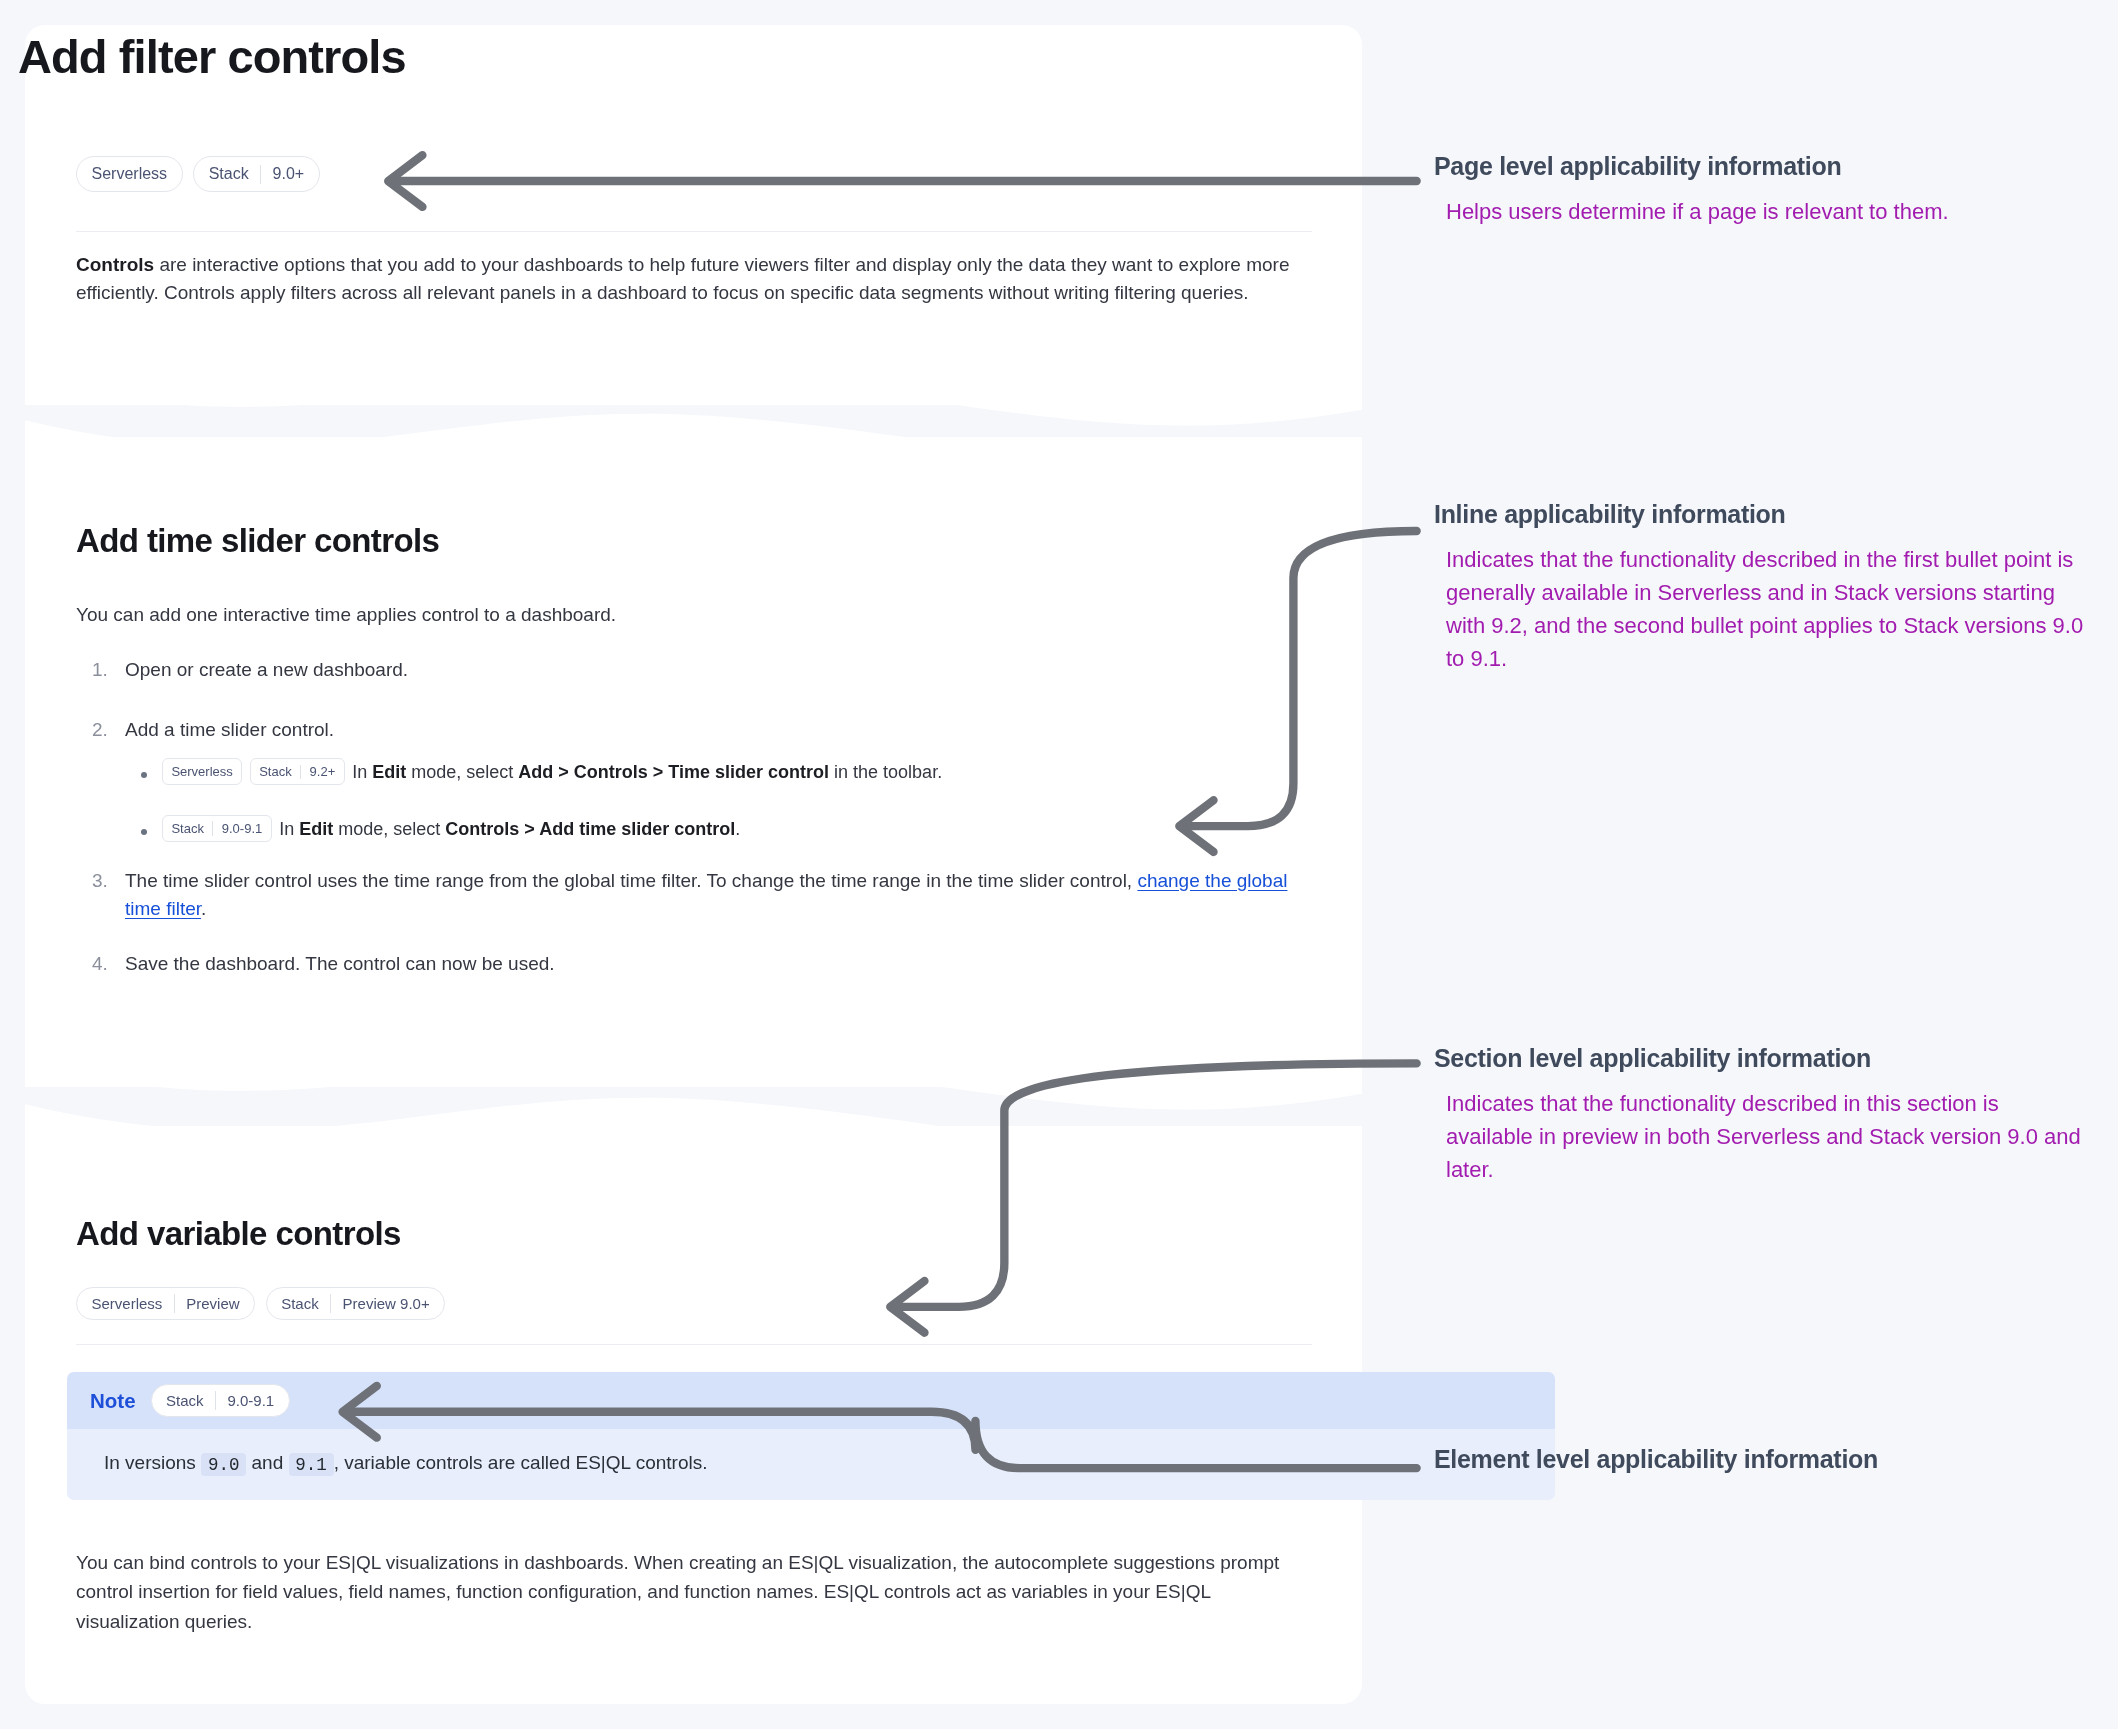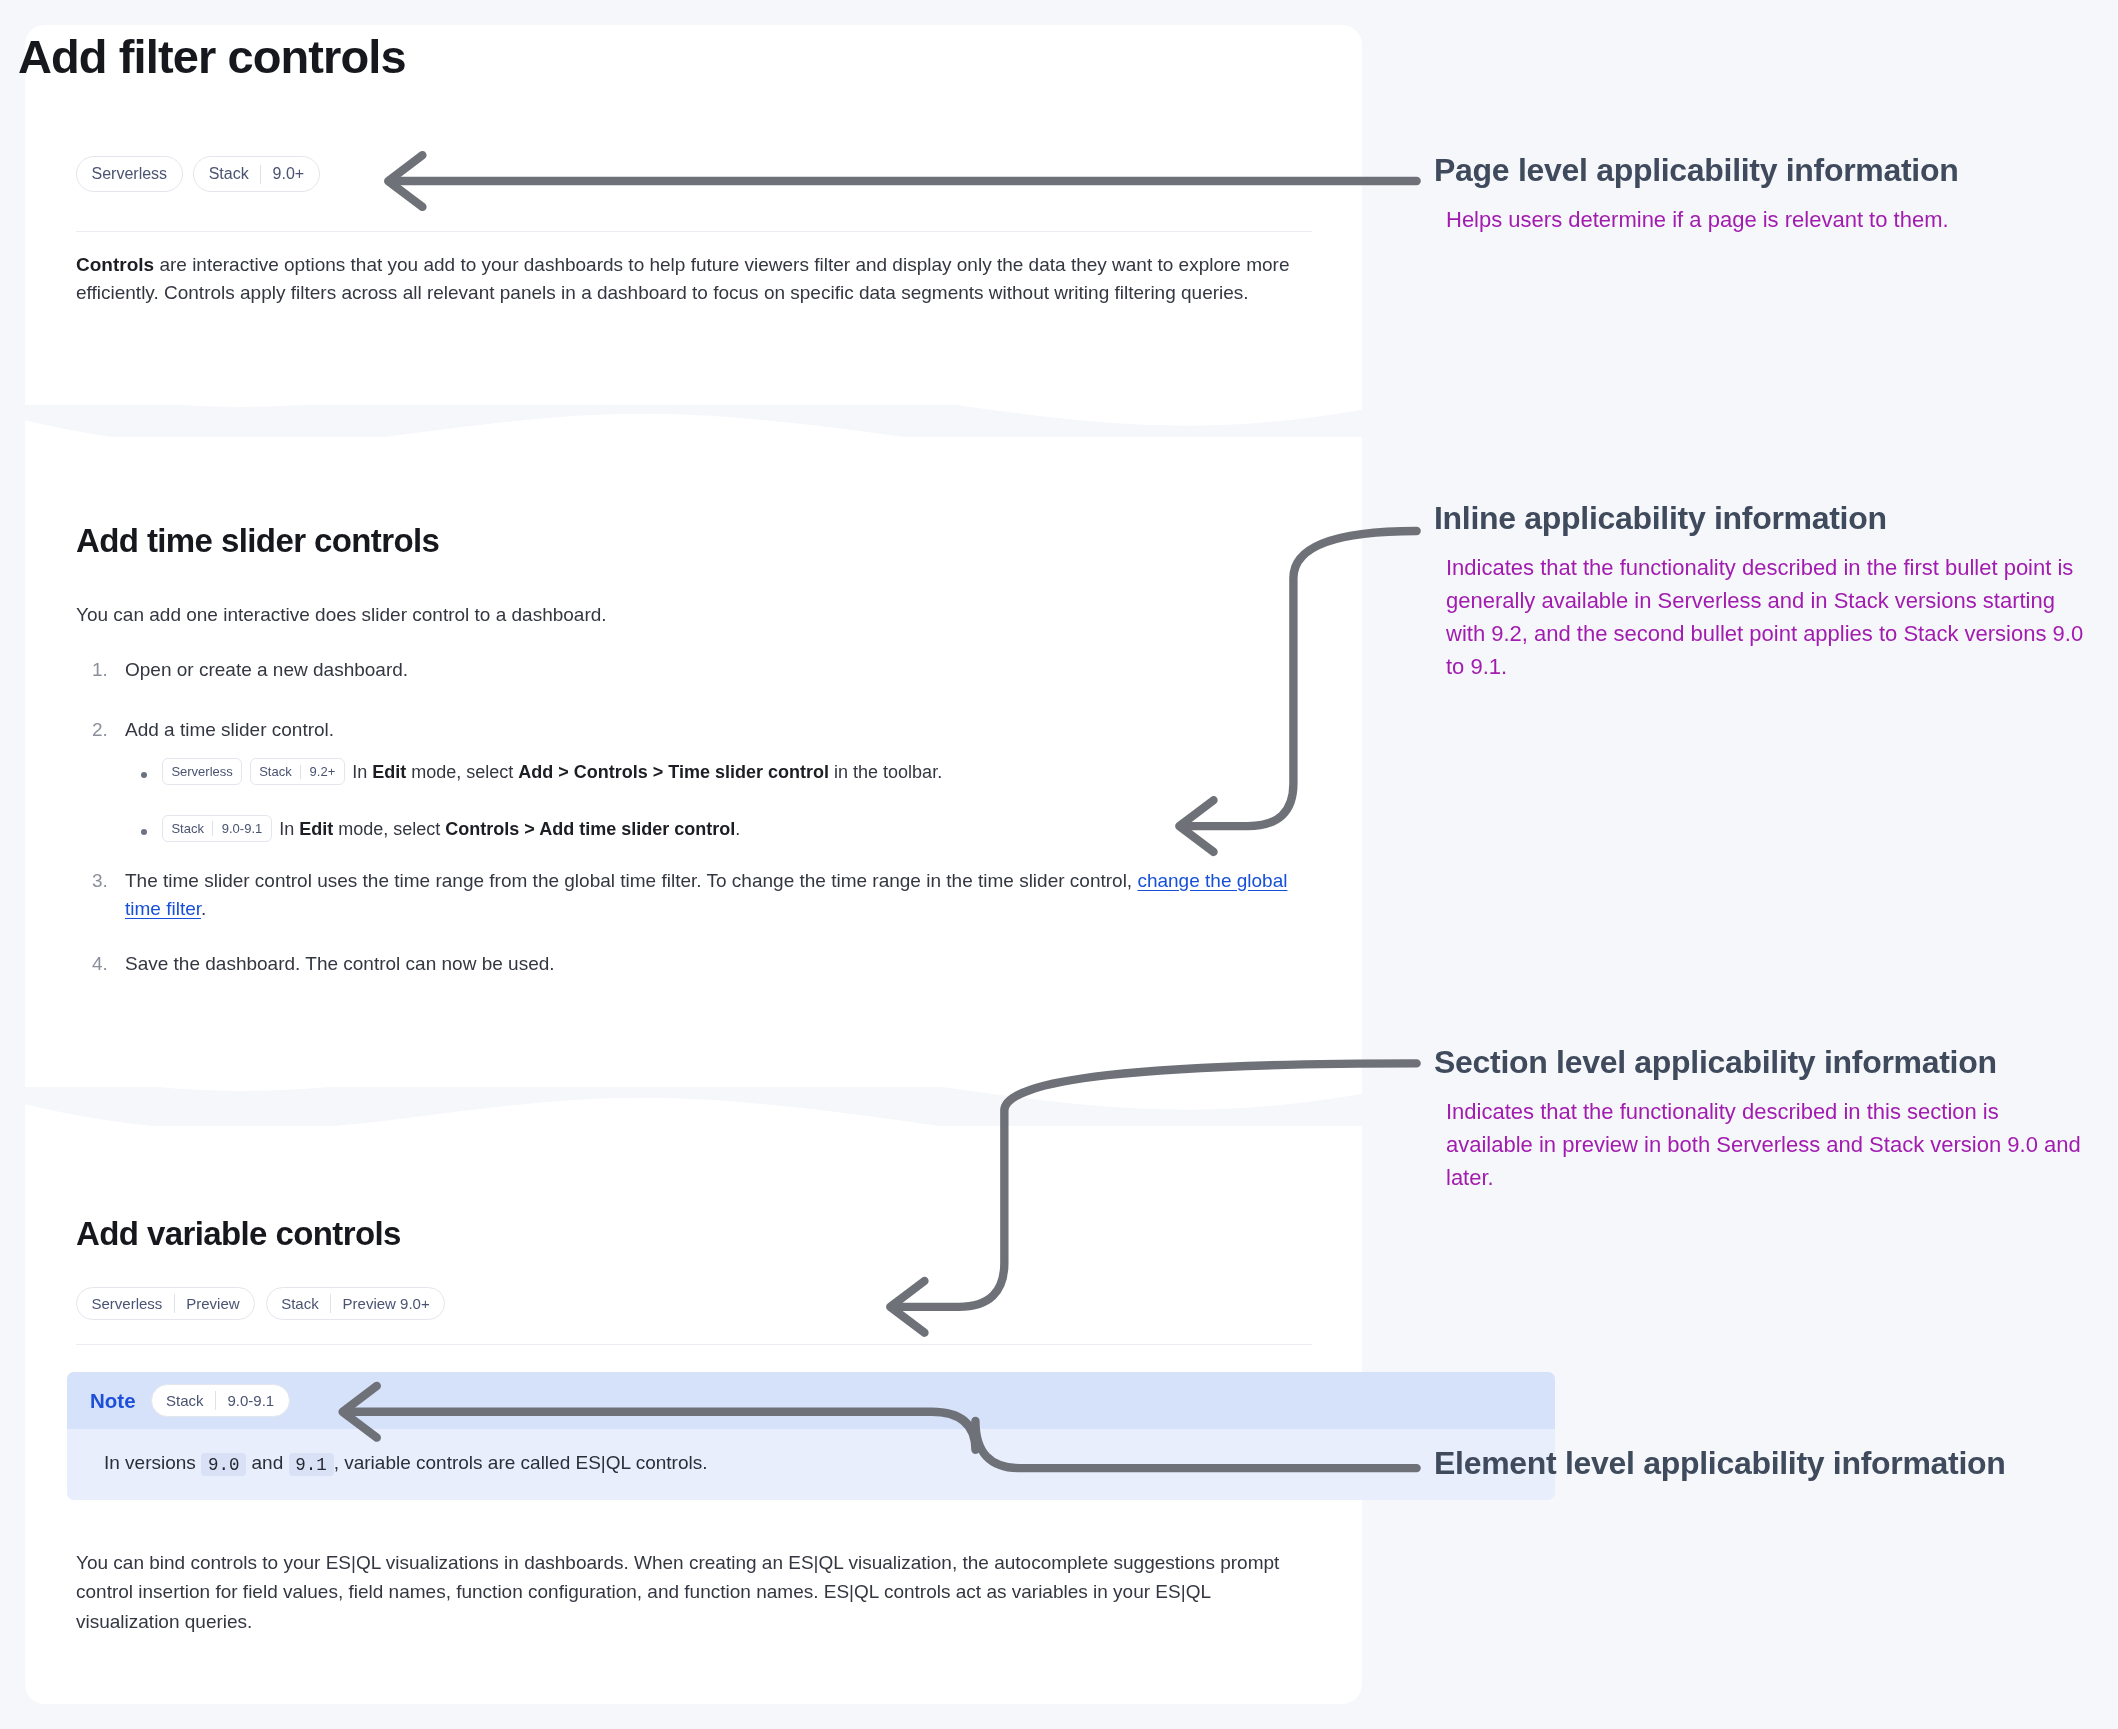--- a/index.html
+++ b/index.html
@@ -99,21 +99,21 @@
   .admon-body { background:#e8eefc; padding:20px 23px 23px 37px; }
   .admon-body .t { font-size:19px; line-height:1.45; color:#2b2f38; }
   code.vcode {
     background:#d8e1f6; border-radius:3.8px; padding:1.5px 6.8px;
     font-family:"Liberation Mono", monospace; font-size:17.5px; color:#24292f;
   }
 
   
   .annot { position:absolute; width:669px; left:1434px; }
   .annot h3 {
-    margin:0 0 13.7px 0; font-size:32px; font-weight:700;
+    margin:0 0 13.7px 0; font-size:25px; font-weight:700;
     letter-spacing:-0.3px; color:#3f4a5c;
   }
   .annot p { margin:12px; font-size:22px; line-height:1.5; color:#a21caf; }
 
   
   #connectors { position:absolute; left:0; top:0; width:2119px; height:1729px; pointer-events:none; }
 </style>
 </head>
 <body>
 
@@ -148,21 +148,21 @@
 </div>
 
 <hr class="rule" style="position:absolute; left:76px; top:231px; width:1236px;">
 
 <p class="body" style="position:absolute; left:76px; top:251px; width:1236px;">
   <span class="bold">Controls</span><span> are interactive options that you add to your dashboards to help future viewers filter and display only the data they want to explore more efficiently. Controls apply filters across all relevant panels in a dashboard to focus on specific data segments without writing filtering queries.</span>
 </p>
 
 <h2 class="section-title" style="position:absolute; left:76px; top:523px;">Add time slider controls</h2>
 
-<p class="body" style="position:absolute; left:76px; top:601px; width:1236px;">You can add one interactive does slider control to a dashboard.</p>
+<p class="body" style="position:absolute; left:76px; top:601px; width:1236px;">You can add one interactive time applies control to a dashboard.</p>
 
 <ol class="steps" style="position:absolute; left:85px; top:656px; width:1232px;">
 
   <li class="body" style="margin-bottom:32px;">
     <span>Open or create a new dashboard.</span>
   </li>
 
   <li class="body" style="margin-bottom:23px;">
     <span>Add a time slider control.</span>
     <ul class="sub">

